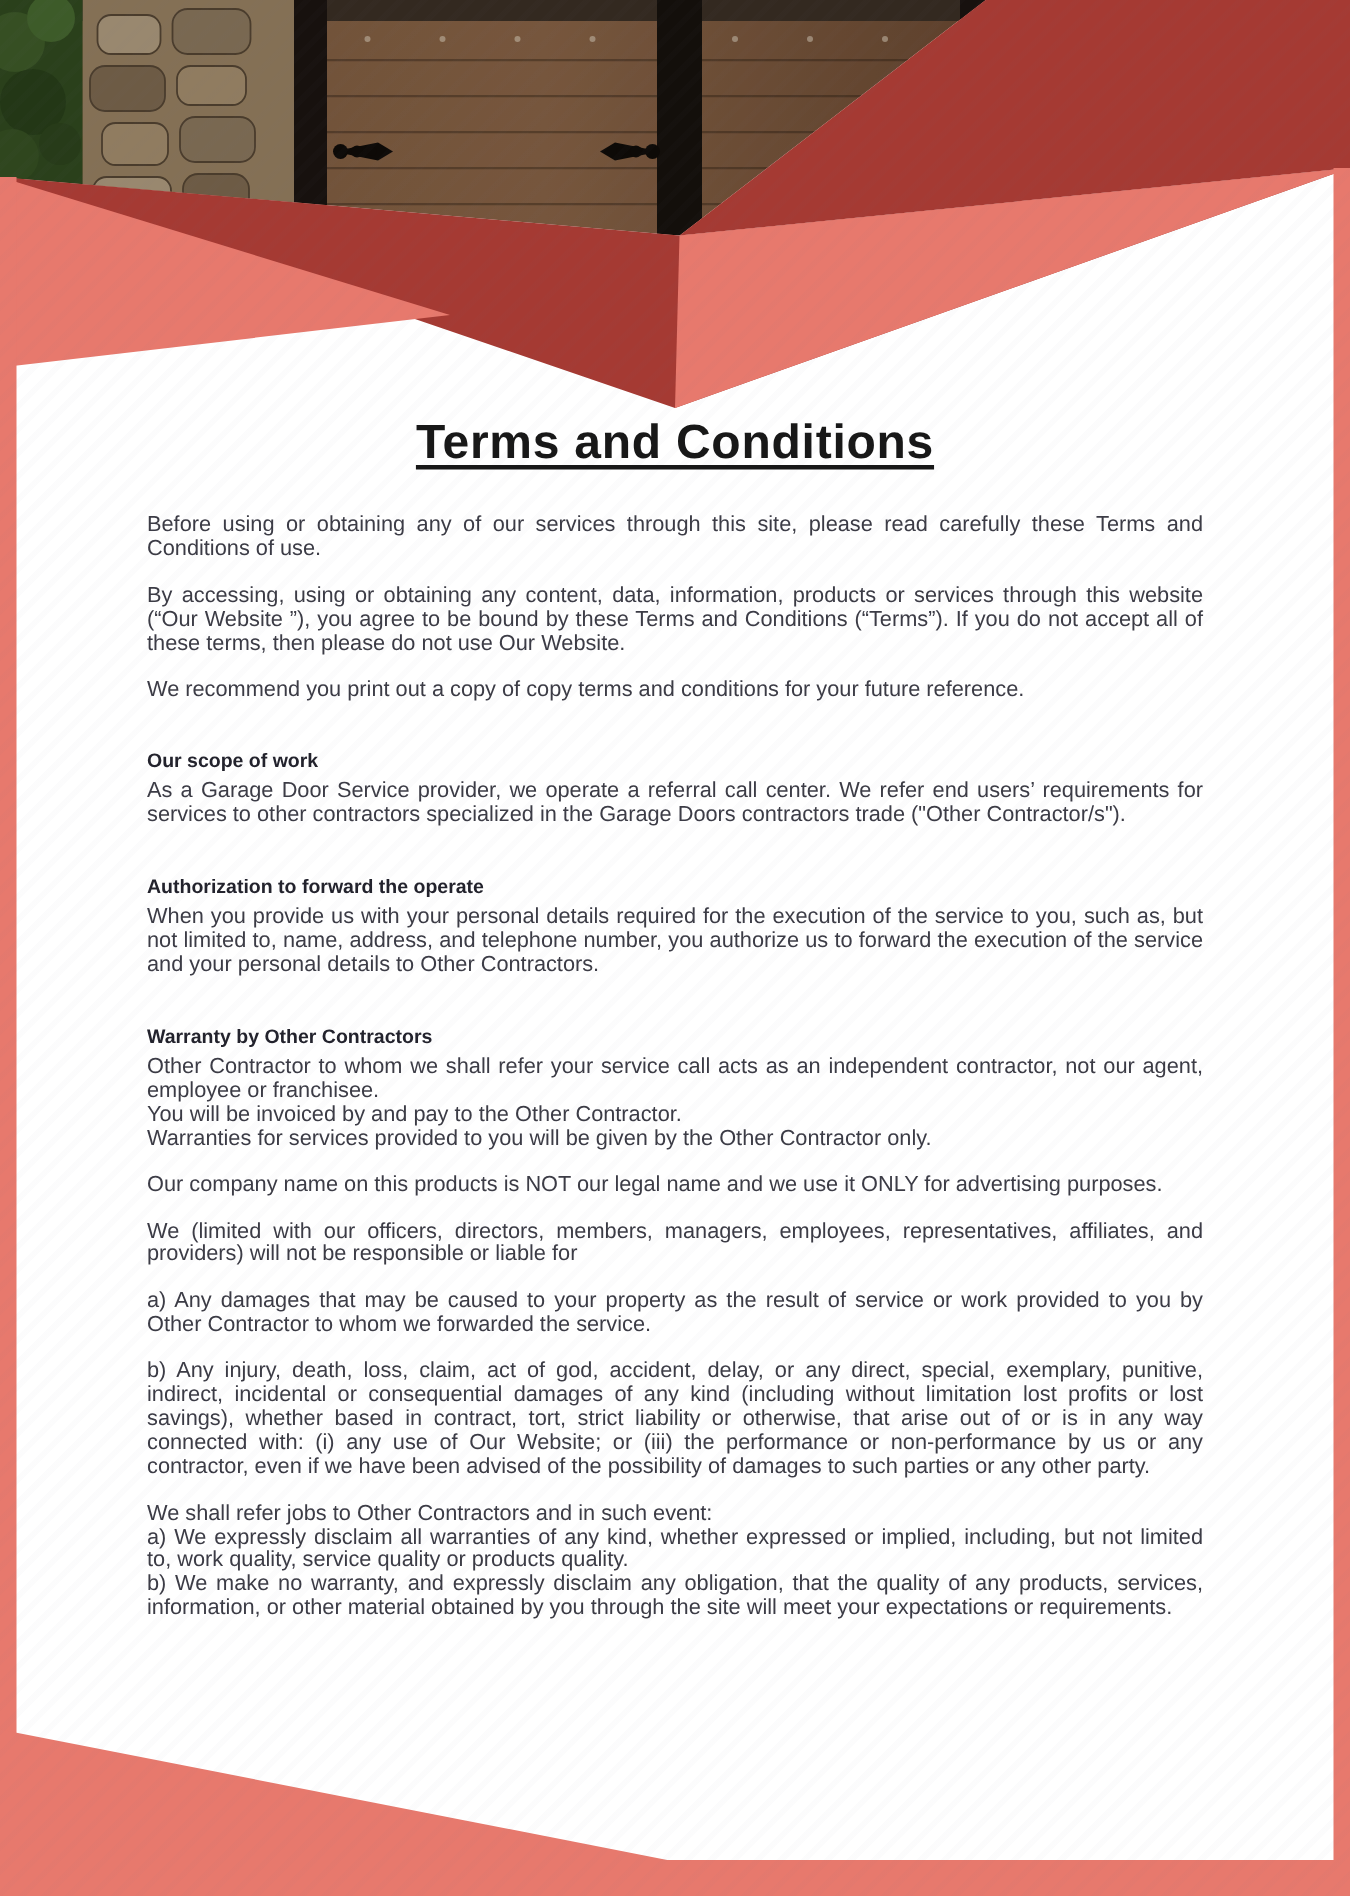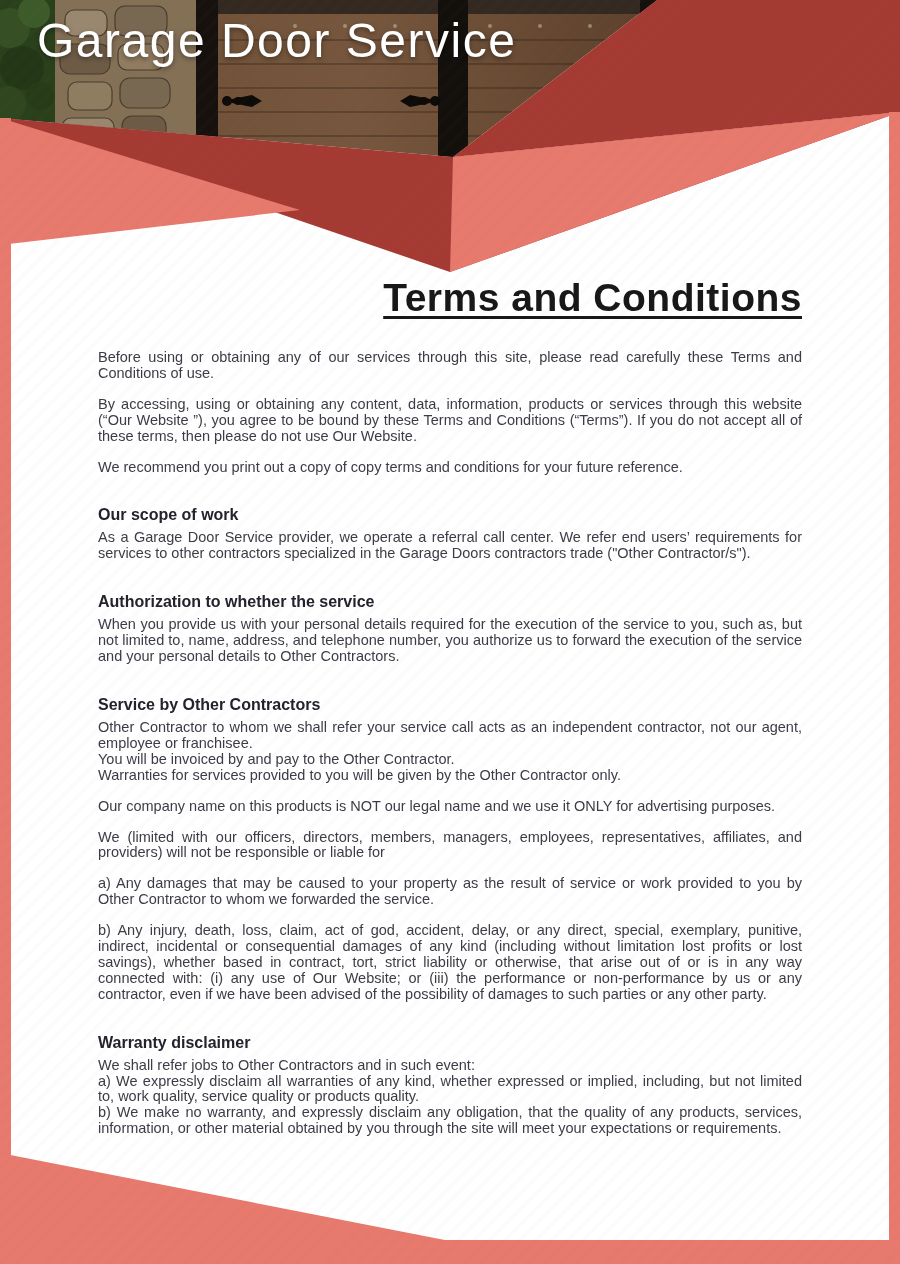--- a/index.html
+++ b/index.html
@@ -24,31 +24,31 @@
     position:absolute;left:37px;top:13px;margin:0;z-index:2;
     color:#fff;font-size:48px;font-weight:400;letter-spacing:1.5px;
     text-shadow:0 2px 5px rgba(0,0,0,.4);
     font-family:"Liberation Sans",sans-serif;white-space:nowrap;
   }
   .content{
     position:absolute;left:98px;top:276px;width:704px;z-index:2;
     color:var(--body-text);
   }
   .doc-title{
-    margin:0 0 30px;text-align:right;
-    font-size:39px;font-weight:700;letter-spacing:.5px;color:#181818;
+    margin:0 0 30px;text-align:center;
+    font-size:32px;font-weight:700;letter-spacing:.5px;color:#181818;
     text-decoration:underline;text-decoration-thickness:2.5px;text-underline-offset:5px;
   }
   .content p{
     margin:15px 0;font-size:14.5px;line-height:15.9px;
     text-align:justify;white-space:pre-line;color:var(--body-text);
   }
   #intro p:first-child{margin-top:16px;}
   .content section h3{
-    margin:31px 0 5px;font-size:16px;font-weight:700;color:var(--heading-text);
+    margin:31px 0 5px;font-size:13px;font-weight:700;color:var(--heading-text);
   }
   .content section p{margin-top:6px;}
   .content section p + p{margin-top:15px;}
 </style>
 </head>
 <body>
 
 <div class="page">
 
   <svg class="bg" viewBox="0 0 900 1264" aria-hidden="true">
@@ -140,52 +140,50 @@
     <polygon class="dark" points="657,0 900,0 900,112 453,157"></polygon>
     <polygon class="dark" points="0,118 453,157 900,112 450,272"></polygon>
     <polygon class="coral" points="453,157 900,112 450,272"></polygon>
     <polygon class="coral" points="0,118 300,210 0,245"></polygon>
     <rect class="coral" x="0" y="118" width="11" height="1146"></rect>
     <rect class="coral" x="889" y="112" width="11" height="1152"></rect>
     <polygon class="coral" points="0,1153 455,1242 0,1242"></polygon>
     <rect class="coral" x="0" y="1240" width="900" height="24"></rect>
   </svg>
 
-  <h1 class="site-title">Garage Door Service</h1>
 
   <main class="content">
     <h2 class="doc-title">Terms and Conditions</h2>
     <div id="intro">
         <p>Before using or obtaining any of our services through this site, please read carefully these Terms and Conditions of use.</p>
         <p>By accessing, using or obtaining any content, data, information, products or services through this website (“Our Website ”), you agree to be bound by these Terms and Conditions (“Terms”). If you do not accept all of these terms, then please do not use Our Website.</p>
         <p>We recommend you print out a copy of copy terms and conditions for your future reference.</p>
       </div>
     <div id="sections">
         <section>
           <h3>Our scope of work</h3>
           <p>As a Garage Door Service provider, we operate a referral call center. We refer end users’ requirements for services to other contractors specialized in the Garage Doors contractors trade ("Other Contractor/s").</p>
         </section>
         <section>
-          <h3>Authorization to whether the service</h3>
+          <h3>Authorization to forward the operate</h3>
           <p>When you provide us with your personal details required for the execution of the service to you, such as, but not limited to, name, address, and telephone number, you authorize us to forward the execution of the service and your personal details to Other Contractors.</p>
         </section>
         <section>
-          <h3>Service by Other Contractors</h3>
+          <h3>Warranty by Other Contractors</h3>
           <p>Other Contractor to whom we shall refer your service call acts as an independent contractor, not our agent, employee or franchisee.
 You will be invoiced by and pay to the Other Contractor.
 Warranties for services provided to you will be given by the Other Contractor only.</p>
           <p>Our company name on this products is NOT our legal name and we use it ONLY for advertising purposes.</p>
         </section>
         <section>
           <p>We (limited with our officers, directors, members, managers, employees, representatives, affiliates, and providers) will not be responsible or liable for</p>
           <p>a) Any damages that may be caused to your property as the result of service or work provided to you by Other Contractor to whom we forwarded the service.</p>
           <p>b) Any injury, death, loss, claim, act of god, accident, delay, or any direct, special, exemplary, punitive, indirect, incidental or consequential damages of any kind (including without limitation lost profits or lost savings), whether based in contract, tort, strict liability or otherwise, that arise out of or is in any way connected with: (i) any use of Our Website; or (iii) the performance or non-performance by us or any contractor, even if we have been advised of the possibility of damages to such parties or any other party.</p>
         </section>
         <section>
-          <h3>Warranty disclaimer</h3>
           <p>We shall refer jobs to Other Contractors and in such event:
 a) We expressly disclaim all warranties of any kind, whether expressed or implied, including, but not limited to, work quality, service quality or products quality.
 b) We make no warranty, and expressly disclaim any obligation, that the quality of any products, services, information, or other material obtained by you through the site will meet your expectations or requirements.</p>
         </section>
       </div>
   </main>
 
 </div>
 
 </body></html>

